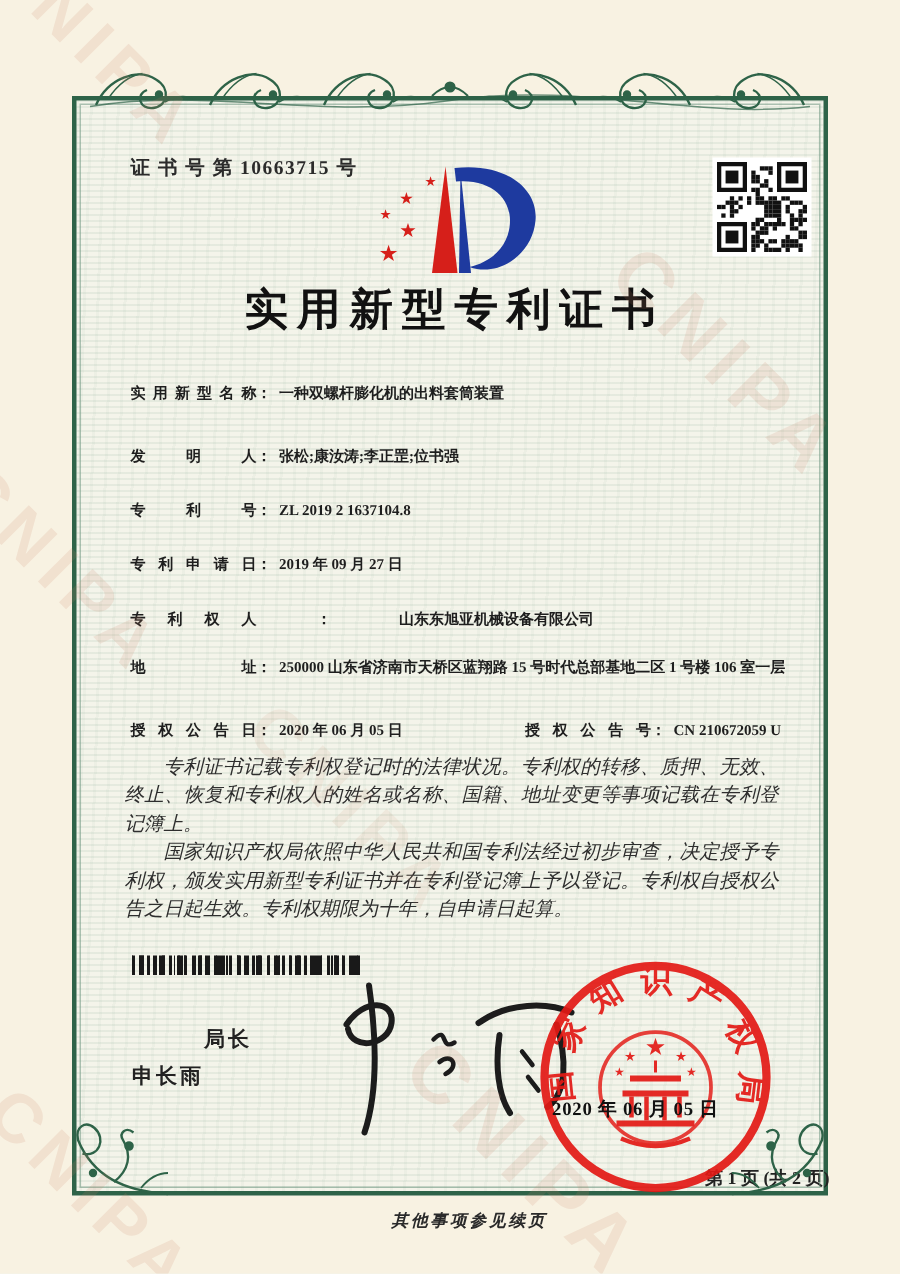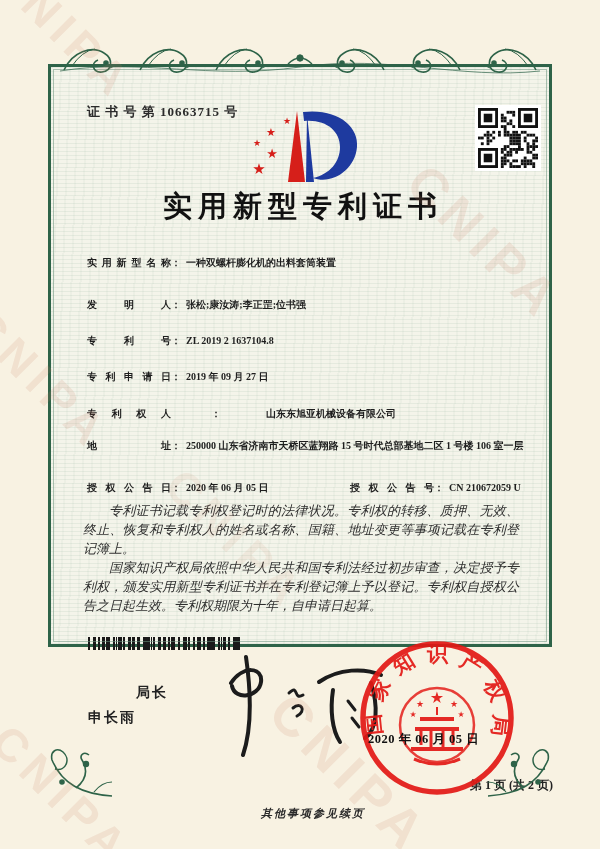--- a/index.html
+++ b/index.html
@@ -7,21 +7,21 @@
        font-family:"Liberation Serif","DejaVu Serif",serif;color:#222;}
   .page{position:relative;width:600px;height:849px;overflow:hidden;}
 
   
   .wm{position:absolute;z-index:40;pointer-events:none;
       font-family:"Liberation Sans","DejaVu Sans",sans-serif;
       font-weight:700;font-size:46px;letter-spacing:7px;
       color:rgba(198,130,100,0.15);transform:rotate(45deg);white-space:nowrap;}
 
   
-  .cert{position:absolute;left:48px;top:64px;width:504px;height:583px;z-index:2;
+  .cert{position:absolute;left:48px;top:64px;width:504px;height:733px;z-index:2;
         background:
           repeating-linear-gradient(180deg, rgba(98,146,120,0.10) 0px, rgba(98,146,120,0.10) 1px, transparent 1px, transparent 4px),
           repeating-linear-gradient(92deg, rgba(98,146,120,0.05) 0px, rgba(98,146,120,0.05) 2px, transparent 2px, transparent 9px),
           #f4f4ea;
         border:3px solid #2e6348;box-sizing:border-box;}
   .cert::after{content:"";position:absolute;inset:2px;border:1px solid rgba(110,150,128,.55);pointer-events:none;}
 
   .orn{position:absolute;z-index:6;pointer-events:none;}
   .orn path,.orn circle{stroke:#2e6348;}
 

